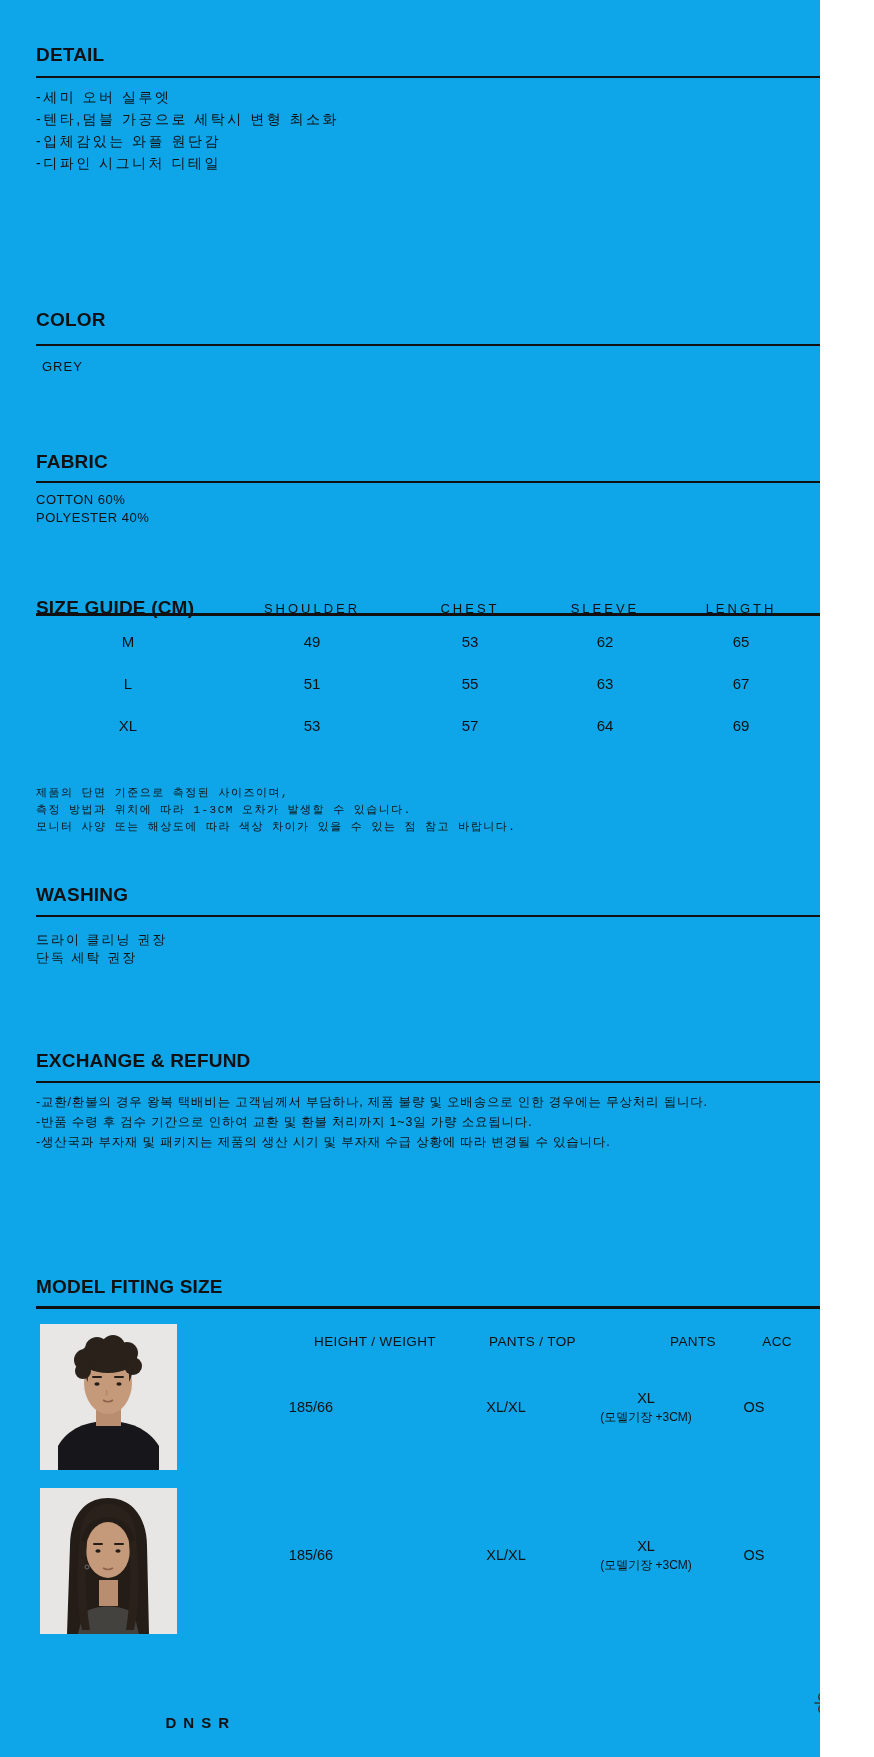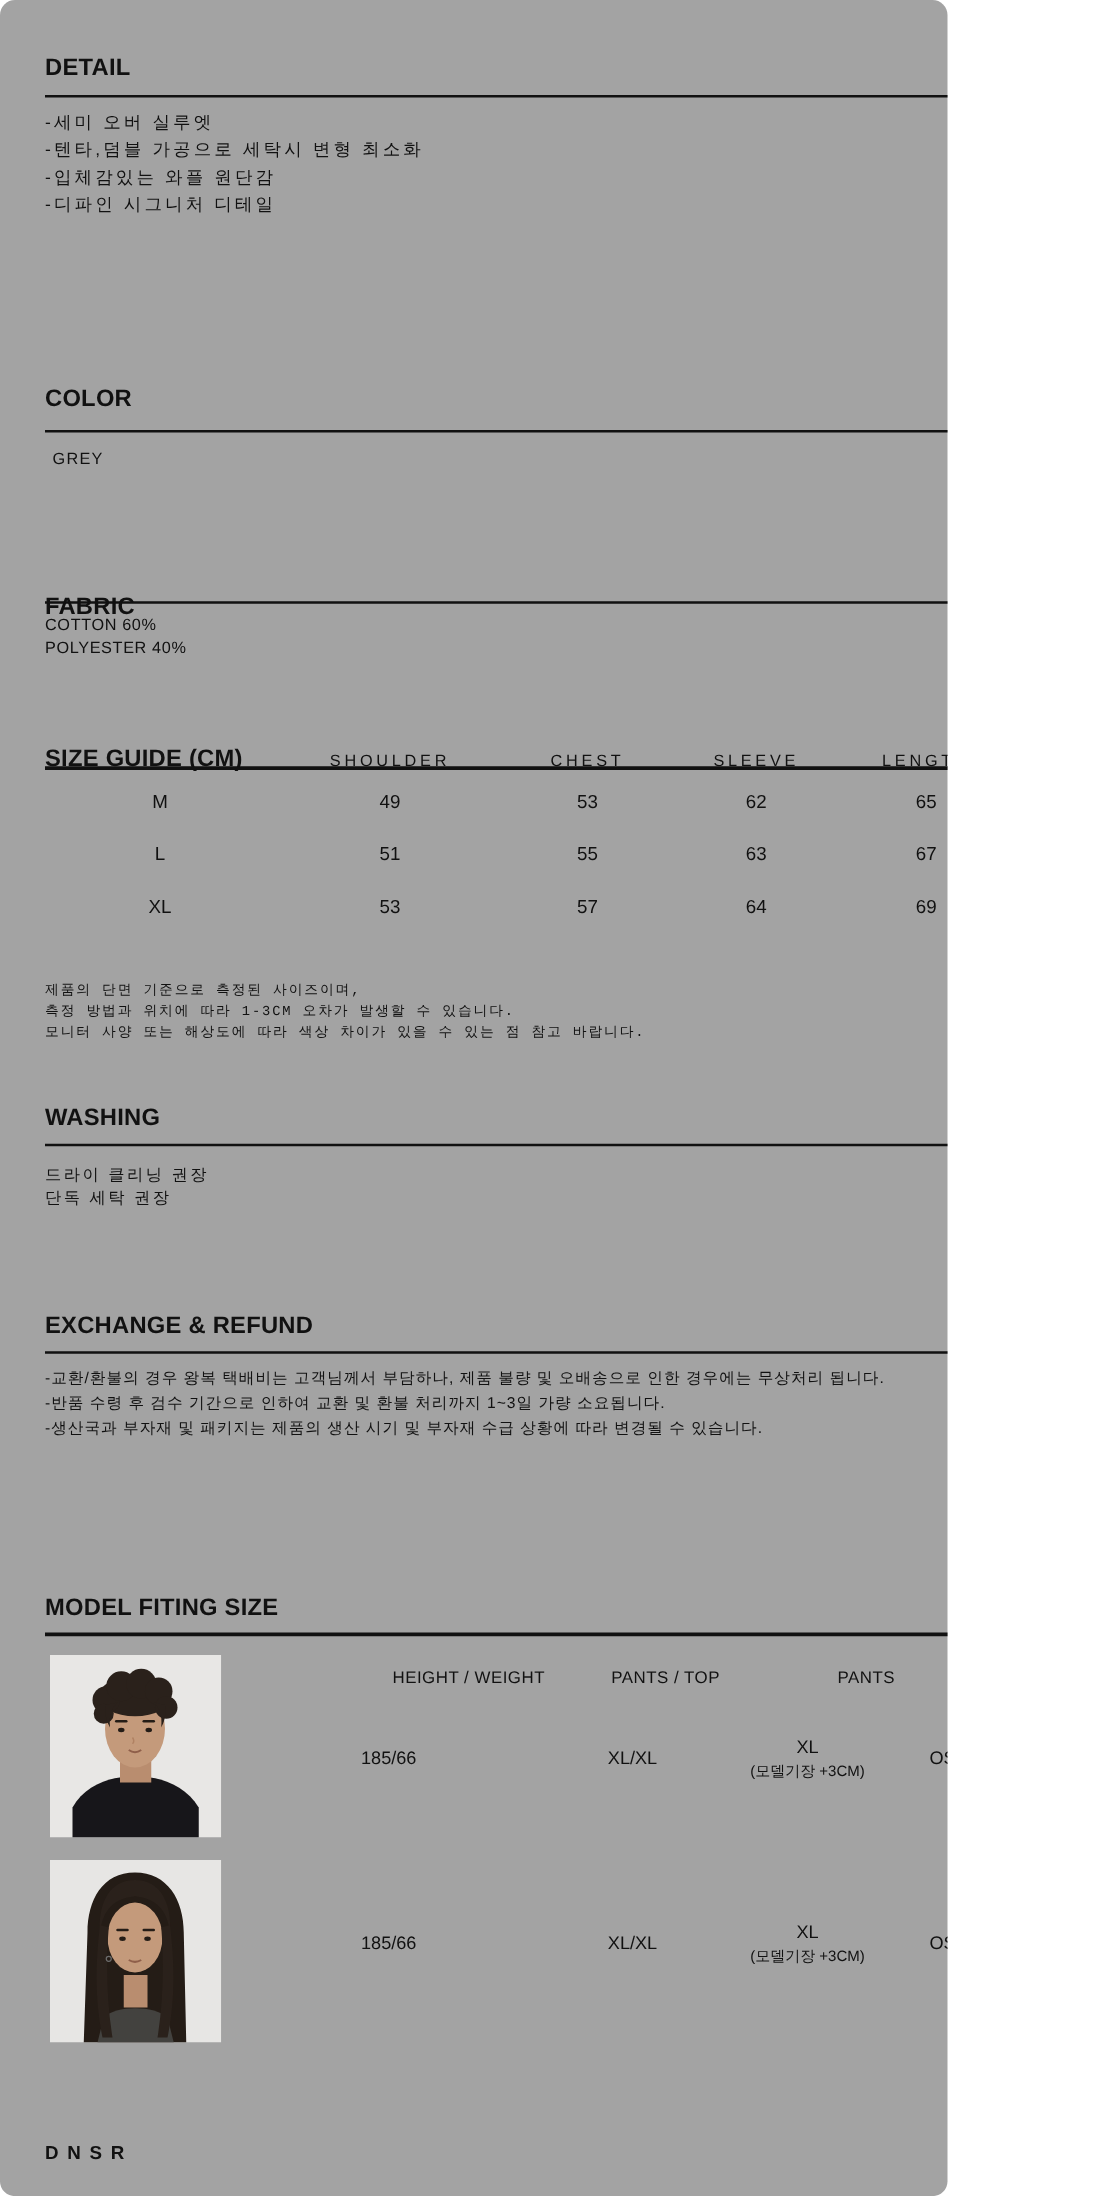--- a/index.html
+++ b/index.html
@@ -1,38 +1,37 @@
 <!DOCTYPE html>
 <html><head>
 <meta charset="utf-8">
 <style>
   html,body{margin:0;padding:0;background:#ffffff;}
   #page{
-    position:relative;width:758px;height:1757px;background:#a3a3a3;
+    position:relative;width:820px;height:1757px;background:#0ea5e9;
     color:#111;font-family:"Liberation Sans","DejaVu Sans",sans-serif;
     overflow:hidden;
-    border-radius:12px;
   }
   .abs{position:absolute;left:36px;width:792px;}
   .heading{font-size:19px;font-weight:700;letter-spacing:.2px;line-height:22px;}
   .rule{position:absolute;left:36px;width:792px;height:2px;background:#111;}
   .rule.thick{height:3px;}
 
   
   .h-detail{top:44px;}
   .r-detail{top:76px;}
   .l-detail{top:86px;font-size:14px;line-height:22px;letter-spacing:2.5px;}
 
   
   .h-color{top:309px;}
   .r-color{top:344px;}
   .t-grey{top:359px;font-size:13px;letter-spacing:1px;padding-left:6px;}
 
   
-  .h-fabric{top:475px;}
+  .h-fabric{top:451px;}
   .r-fabric{top:481px;}
   .l-fabric{top:491px;font-size:13px;line-height:18px;letter-spacing:.5px;}
 
   
   .sg-grid{display:grid;grid-template-columns:184px 184px 132px 138px 134px;align-items:center;}
   .sg-head{top:583px;height:26px;margin-top:12px;}
   .sg-col{font-size:13px;letter-spacing:3px;text-align:center;}
   .r-sg{top:613px;}
   .sg-rows{top:620px;}
   .sg-row{height:42px;font-size:15px;}
@@ -59,21 +58,21 @@
   .m-row1{top:1388px;}
   .m-row2{top:1536px;}
   .m-cell{text-align:center;line-height:20px;}
   .pants-note{font-size:12px;letter-spacing:0;display:block;line-height:18px;}
   .photo{position:absolute;left:40px;width:137px;height:146px;}
   .photo-1{top:1324px;}
   .photo-2{top:1488px;}
   .photo svg{display:block;width:137px;height:146px;}
 
   
-  .footer-brand{position:absolute;left:36px;top:1714px;width:200px;font-size:15px;font-weight:600;letter-spacing:7px;}
+  .footer-brand{position:absolute;left:36px;top:1714px;width:200px;font-size:15px;font-weight:600;letter-spacing:7px;text-align:right;}
   .footer-icon{position:absolute;left:812px;top:1686px;width:34px;height:34px;}
   .footer-icon svg{display:block;width:34px;height:34px;}
 </style>
 </head>
 <body>
 
 <div id="page">
 
   <div class="abs heading h-detail">DETAIL</div>
   <div class="rule r-detail"></div>

